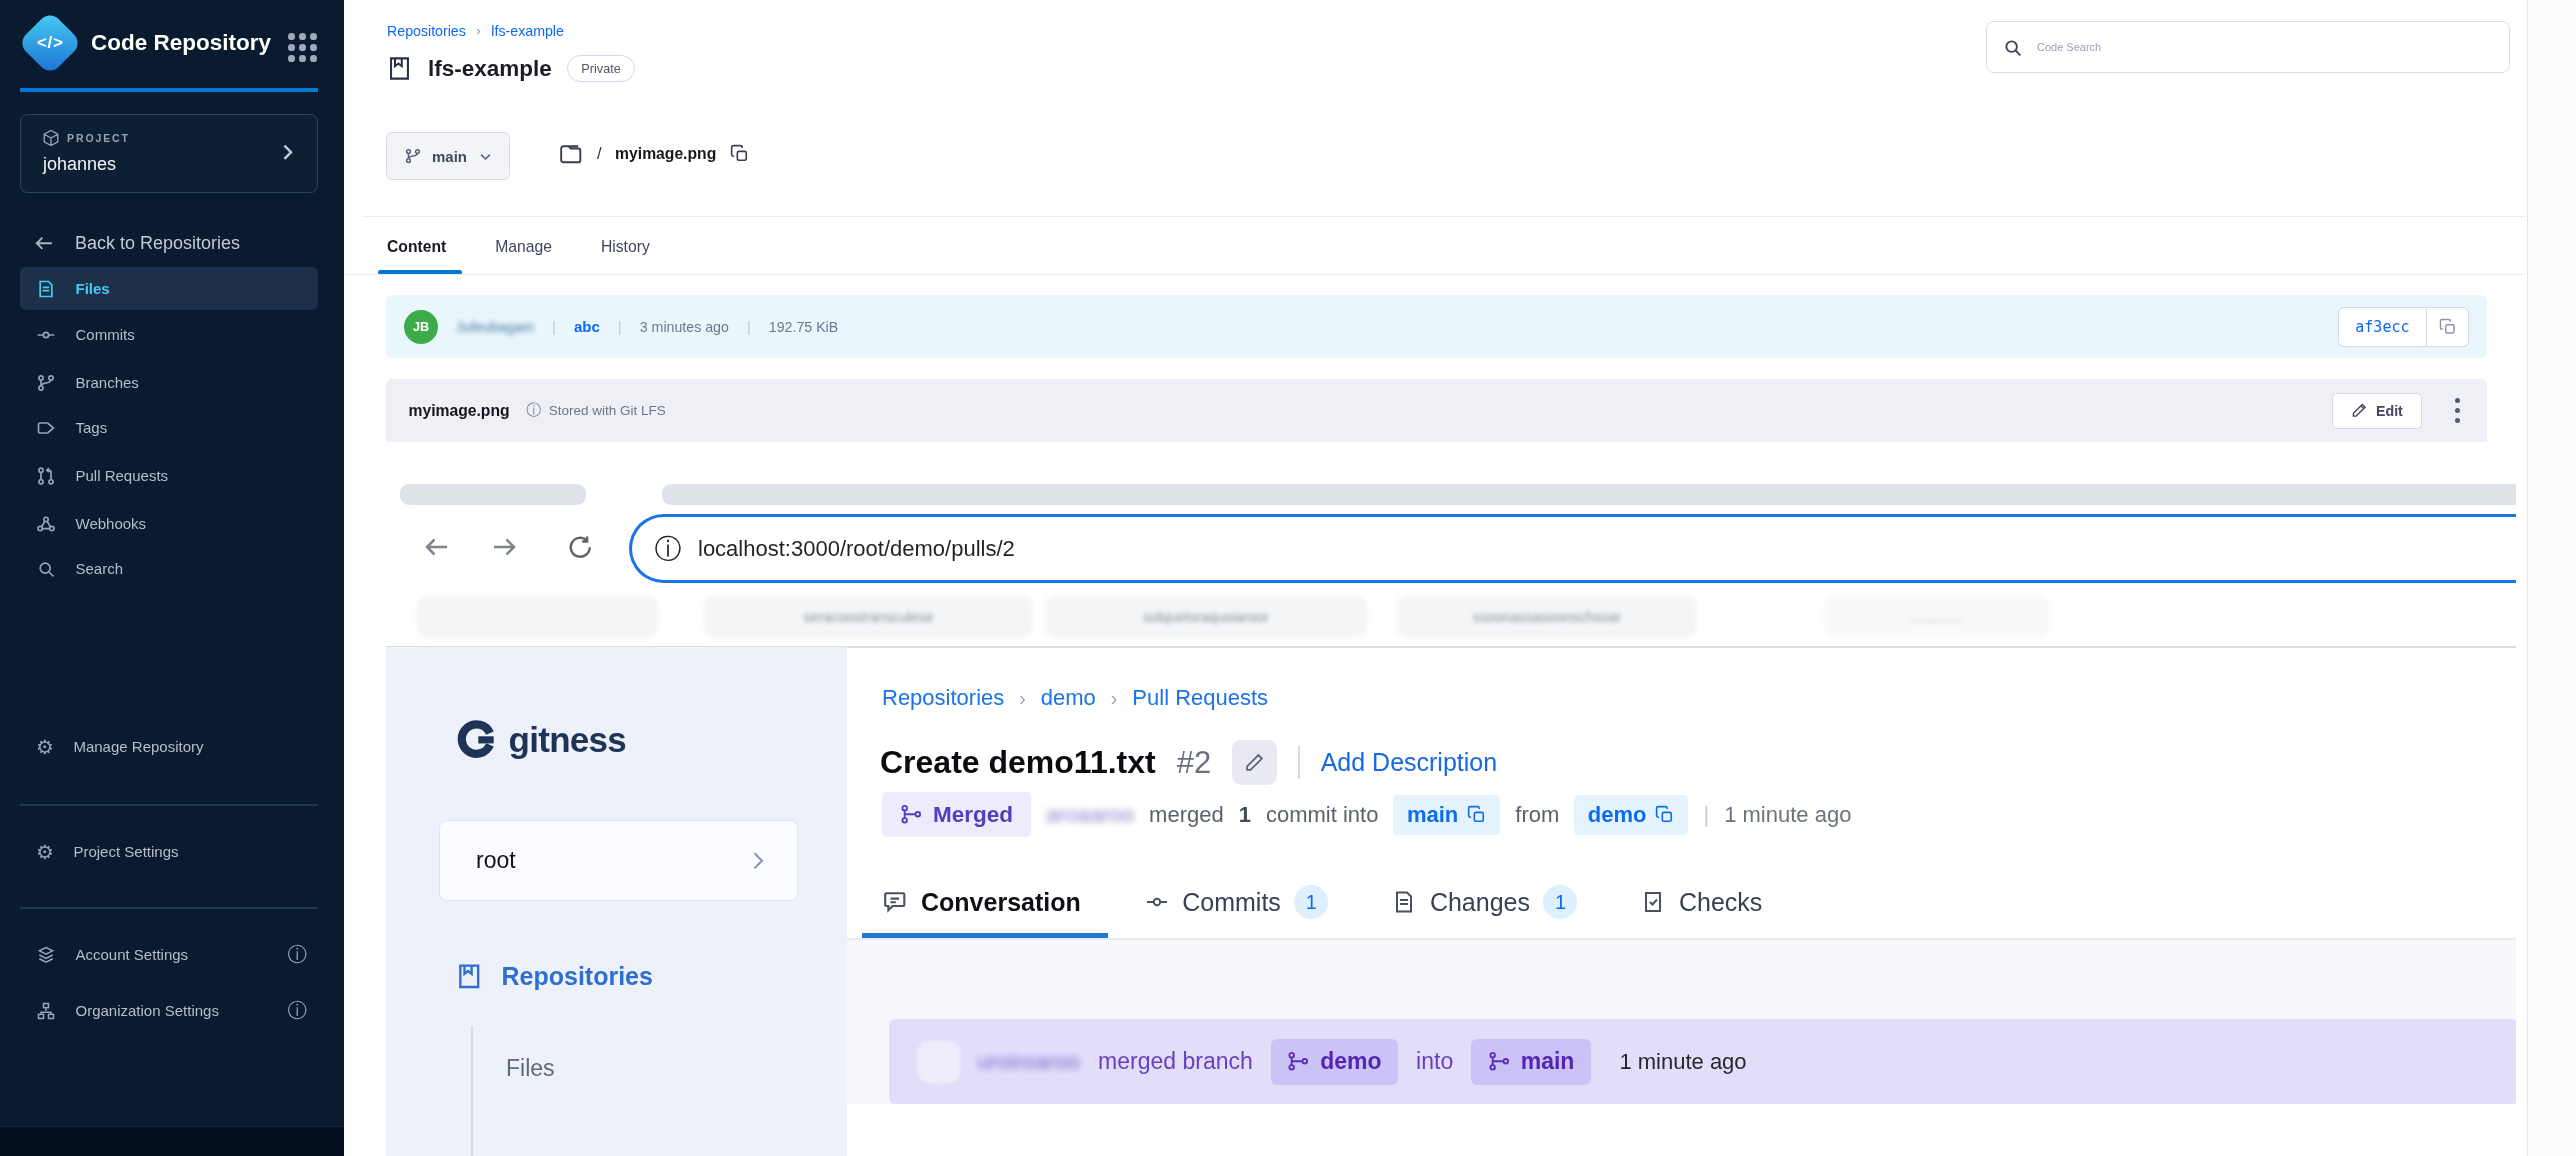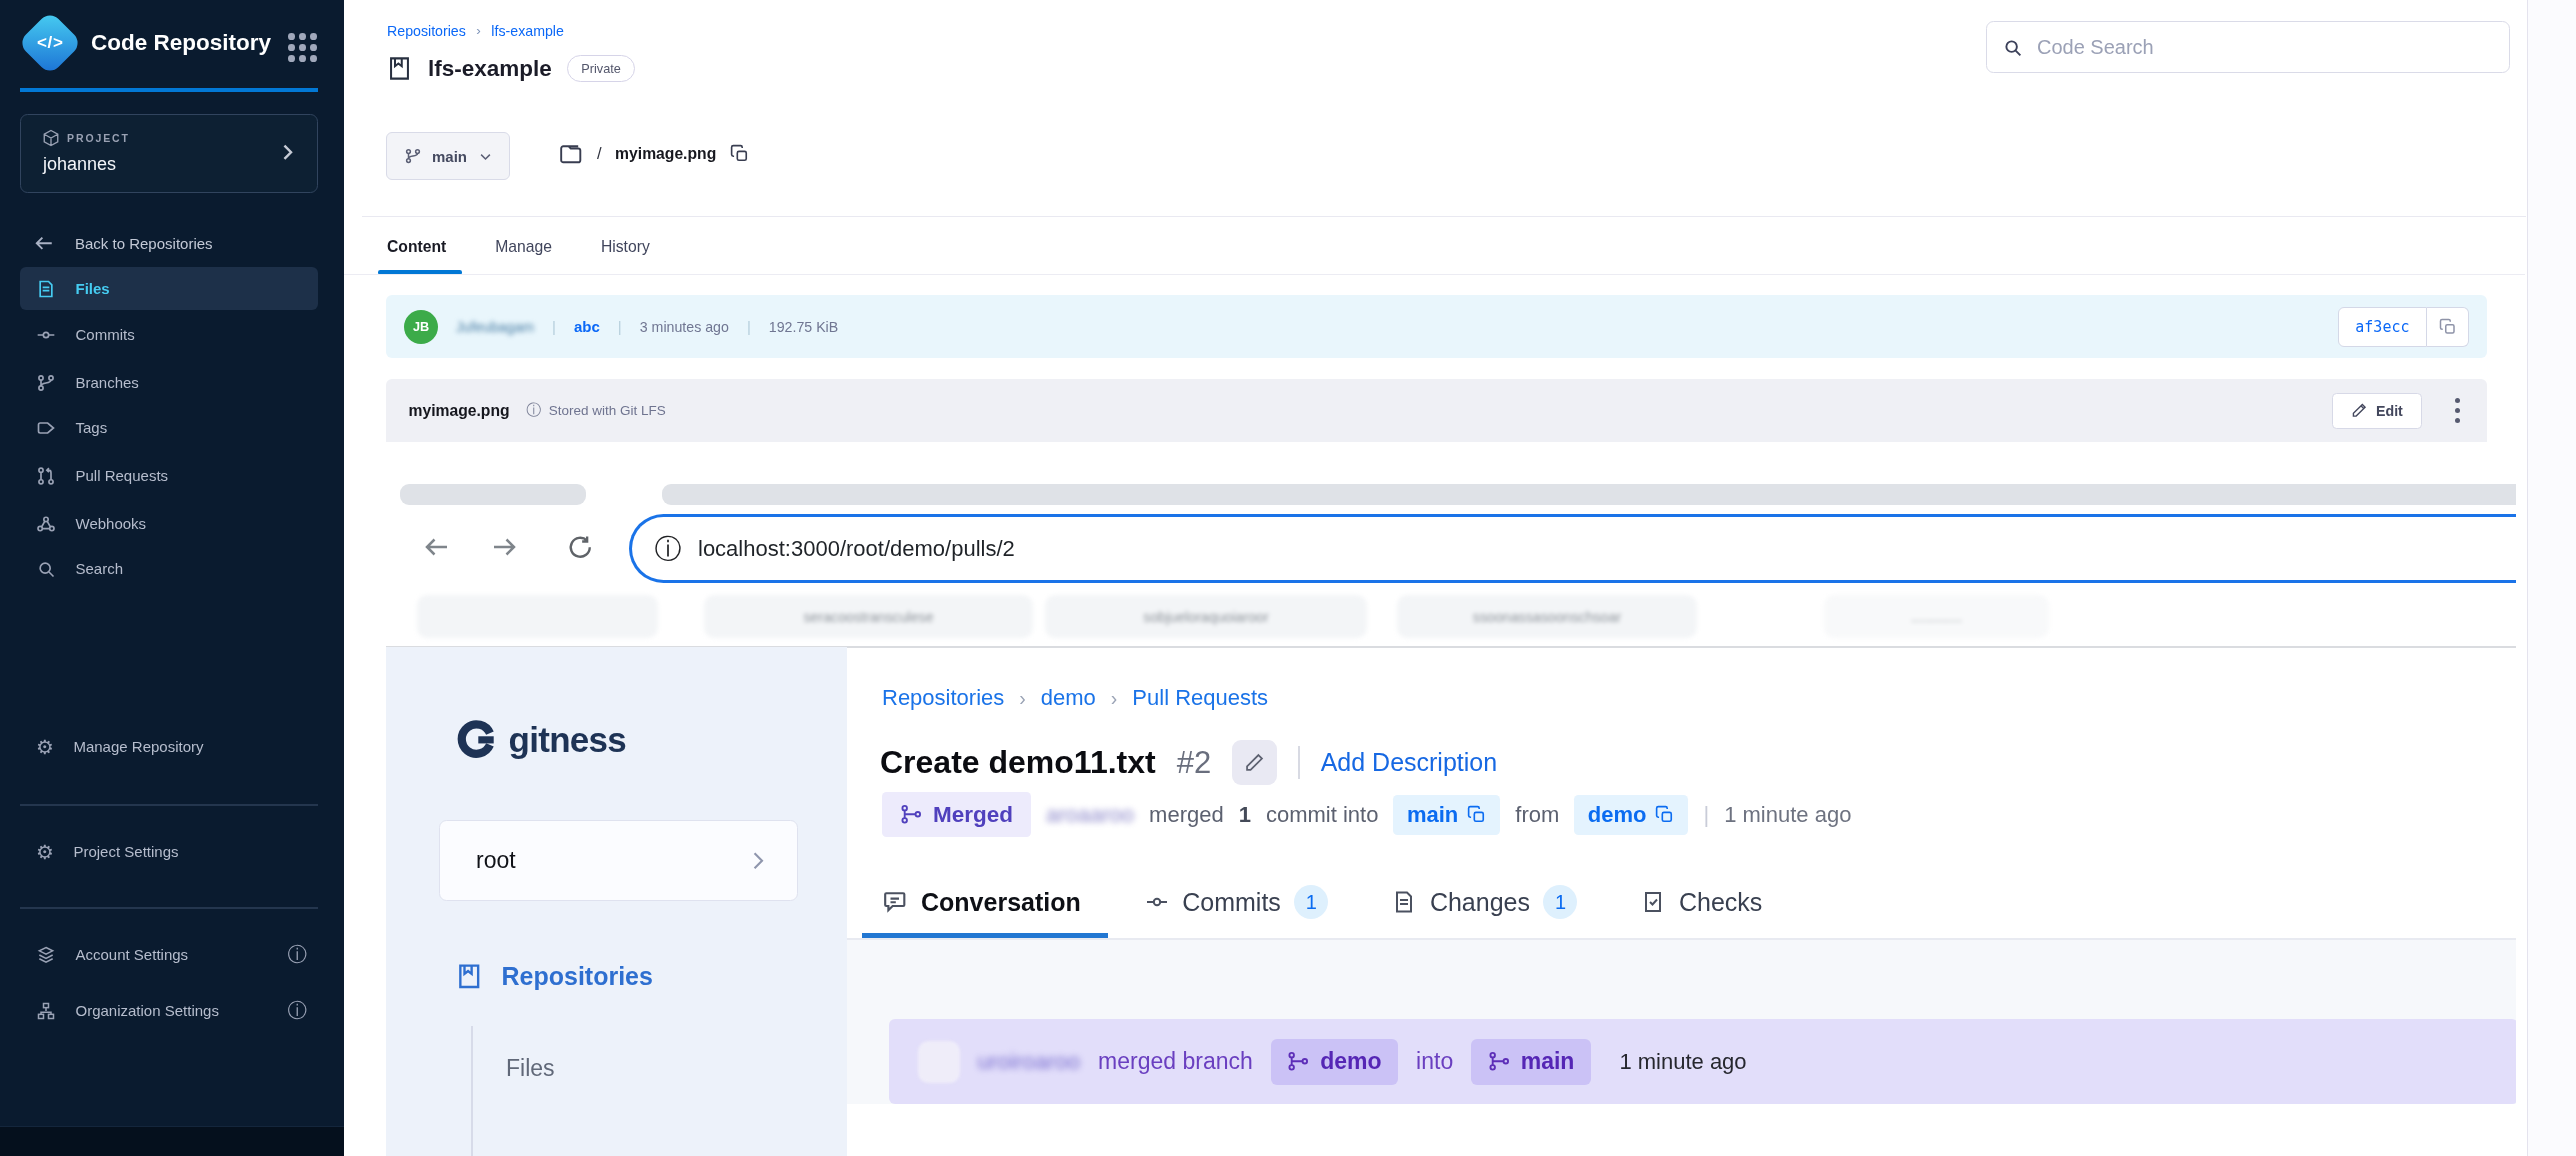--- a/index.html
+++ b/index.html
@@ -18,21 +18,21 @@
   .grid-icon{position:absolute;right:27px;top:33px;display:grid;grid-template-columns:repeat(3,6.7px);gap:4.5px;}
   .grid-icon i{width:6.7px;height:6.7px;border-radius:50%;background:#a0a8bb;}
   .blue-line{position:absolute;left:19.5px;top:88px;width:298px;height:3.7px;background:#0278d5;}
   .project-card{position:absolute;left:19.5px;top:114px;width:298px;height:79px;border:1.1px solid #31445e;
     border-radius:7.5px;background:#0d2033;}
   .project-label{position:absolute;left:21px;top:13.5px;display:flex;align-items:center;gap:7.5px;
     color:#99a1b3;font-size:10.5px;font-weight:700;letter-spacing:1.9px;}
   .project-name{position:absolute;left:22.5px;top:39px;color:#f4f6fa;font-size:18px;}
   .project-chevron{position:absolute;right:18px;top:25.5px;color:#c6cbd6;}
   .nav-back{position:absolute;left:33px;top:232px;display:flex;align-items:center;gap:19.5px;
-    color:#c3c9d6;font-size:15px;cursor:pointer;}
+    color:#c3c9d6;font-size:18px;cursor:pointer;}
   .nav-back svg{color:#aab2c5;}
   .nav-item{position:absolute;left:19.5px;width:298px;height:43px;border-radius:6px;display:flex;
     align-items:center;padding-left:16.5px;gap:19.5px;color:#b6bdcd;font-size:15px;cursor:pointer;}
   .nav-item svg,.nav-item .glyph{color:#9aa2b5;flex:0 0 auto;}
   .nav-item.active{background:#1d3049;color:#46ccf2;font-weight:700;}
   .nav-item.active svg{color:#46ccf2;}
   .side-divider{position:absolute;left:19.5px;width:298px;height:1.5px;background:#24364e;}
   .info-badge{margin-left:auto;margin-right:10.5px;color:#9aa2b5;font-size:19.5px;}
   .sidebar-footer{position:absolute;left:0;bottom:0;width:344px;height:30px;background:#05101d;border-top:0.7px solid #14263c;}
 
@@ -43,21 +43,21 @@
   .breadcrumb{position:absolute;left:387px;top:22.5px;display:flex;align-items:center;gap:10.5px;font-size:14.2px;}
   .breadcrumb a{color:#0b68f7;text-decoration:none;cursor:pointer;}
   .crumb-sep{color:#7d93b8;font-size:13.5px;}
   .title-row{position:absolute;left:386px;top:55px;display:flex;align-items:center;gap:15px;}
   .title-row svg{color:#283040;}
   .repo-title{color:#1b1c28;font-size:22.5px;font-weight:800;}
   .visibility-badge{border:1.1px solid #d6d4e8;border-radius:748px;padding:5.2px 13.5px;color:#53566b;font-size:12.7px;}
   .search-box{position:absolute;left:1986px;top:21px;width:524px;height:52px;border:1.1px solid #dadbe8;
     border-radius:7.5px;background:#fff;display:flex;align-items:center;padding:0 15px;gap:12px;}
   .search-box svg{color:#3c415a;}
-  .search-box input{border:none;outline:none;font-size:20px;color:#3c415a;flex:1;}
+  .search-box input{border:none;outline:none;font-size:11px;color:#3c415a;flex:1;}
   .search-box input::placeholder{color:#9ba1b6;}
 
   
   .branch-btn{position:absolute;left:386px;top:132px;height:48px;border:1.1px solid #d9dbe8;border-radius:6px;
     background:#f3f4f8;display:flex;align-items:center;padding:0 16.5px;gap:10.5px;color:#454a60;font-size:15px;font-weight:700;cursor:pointer;}
   .branch-btn svg{color:#5b5f75;}
   .path-row{position:absolute;left:558px;top:141px;display:flex;align-items:center;gap:13.5px;}
   .path-row svg{color:#383d50;}
   .path-sep{color:#30333f;font-size:16.5px;}
   .path-name{color:#17181f;font-size:15.7px;font-weight:700;}

